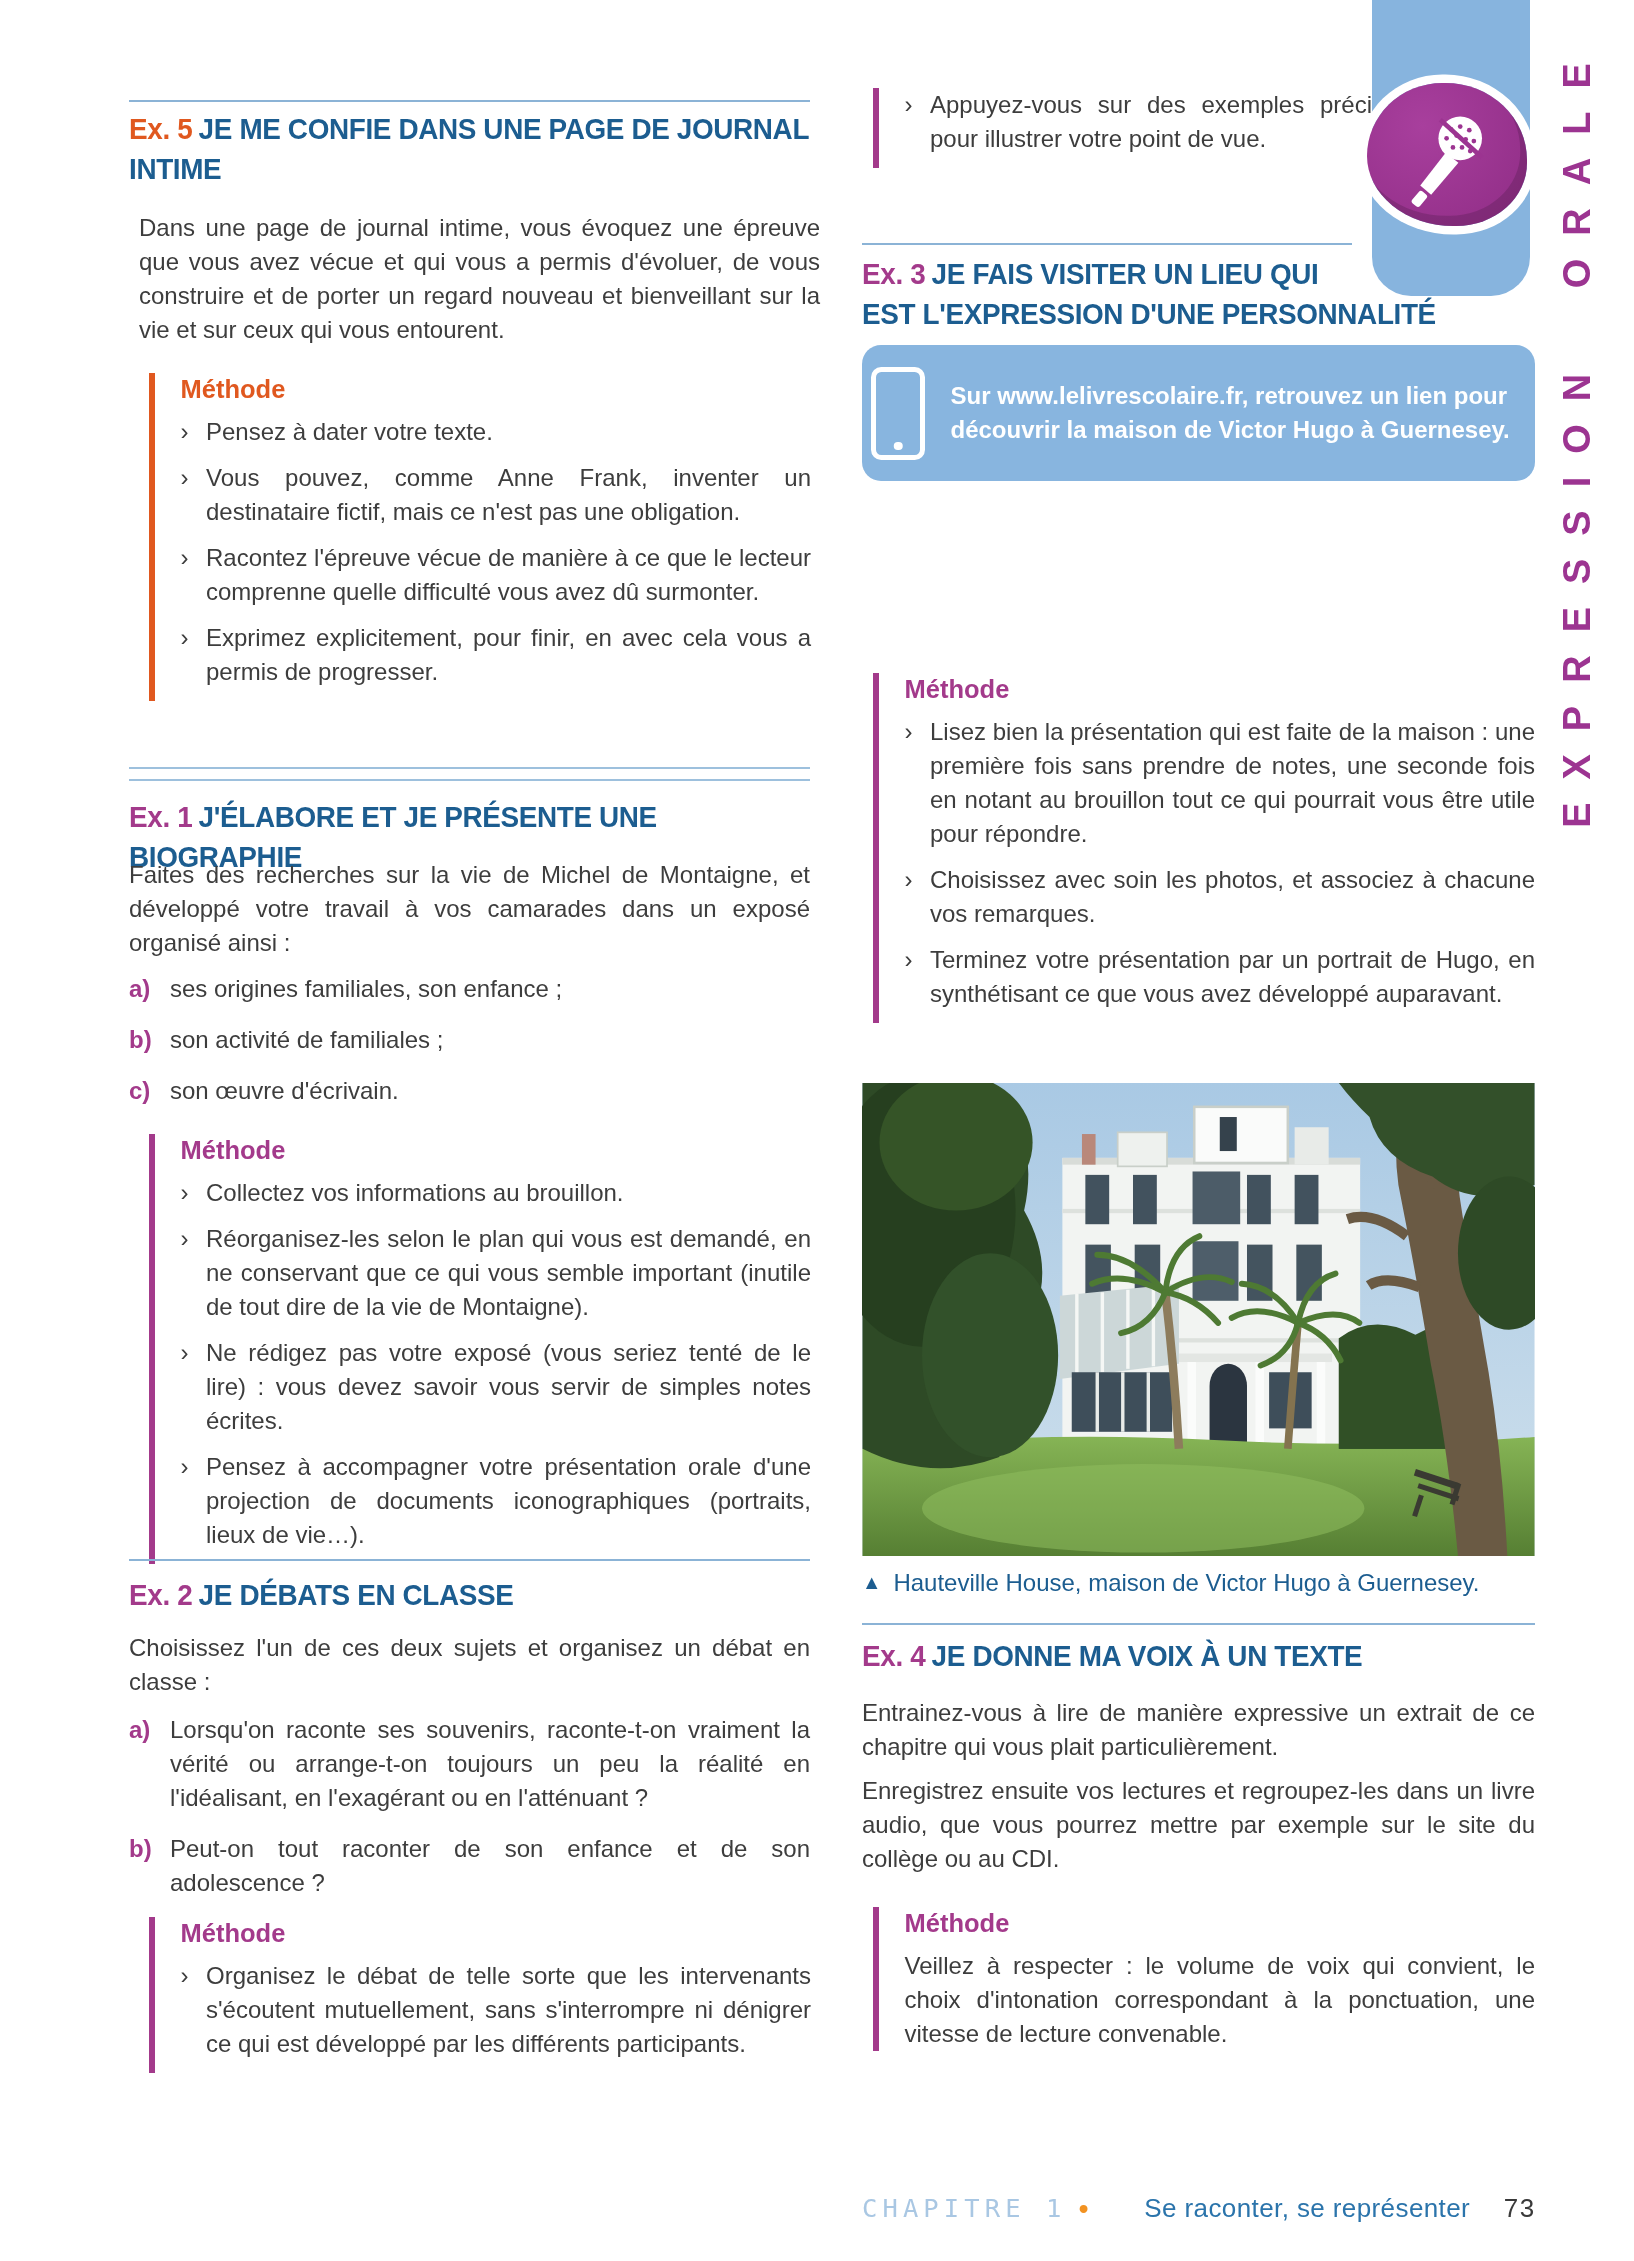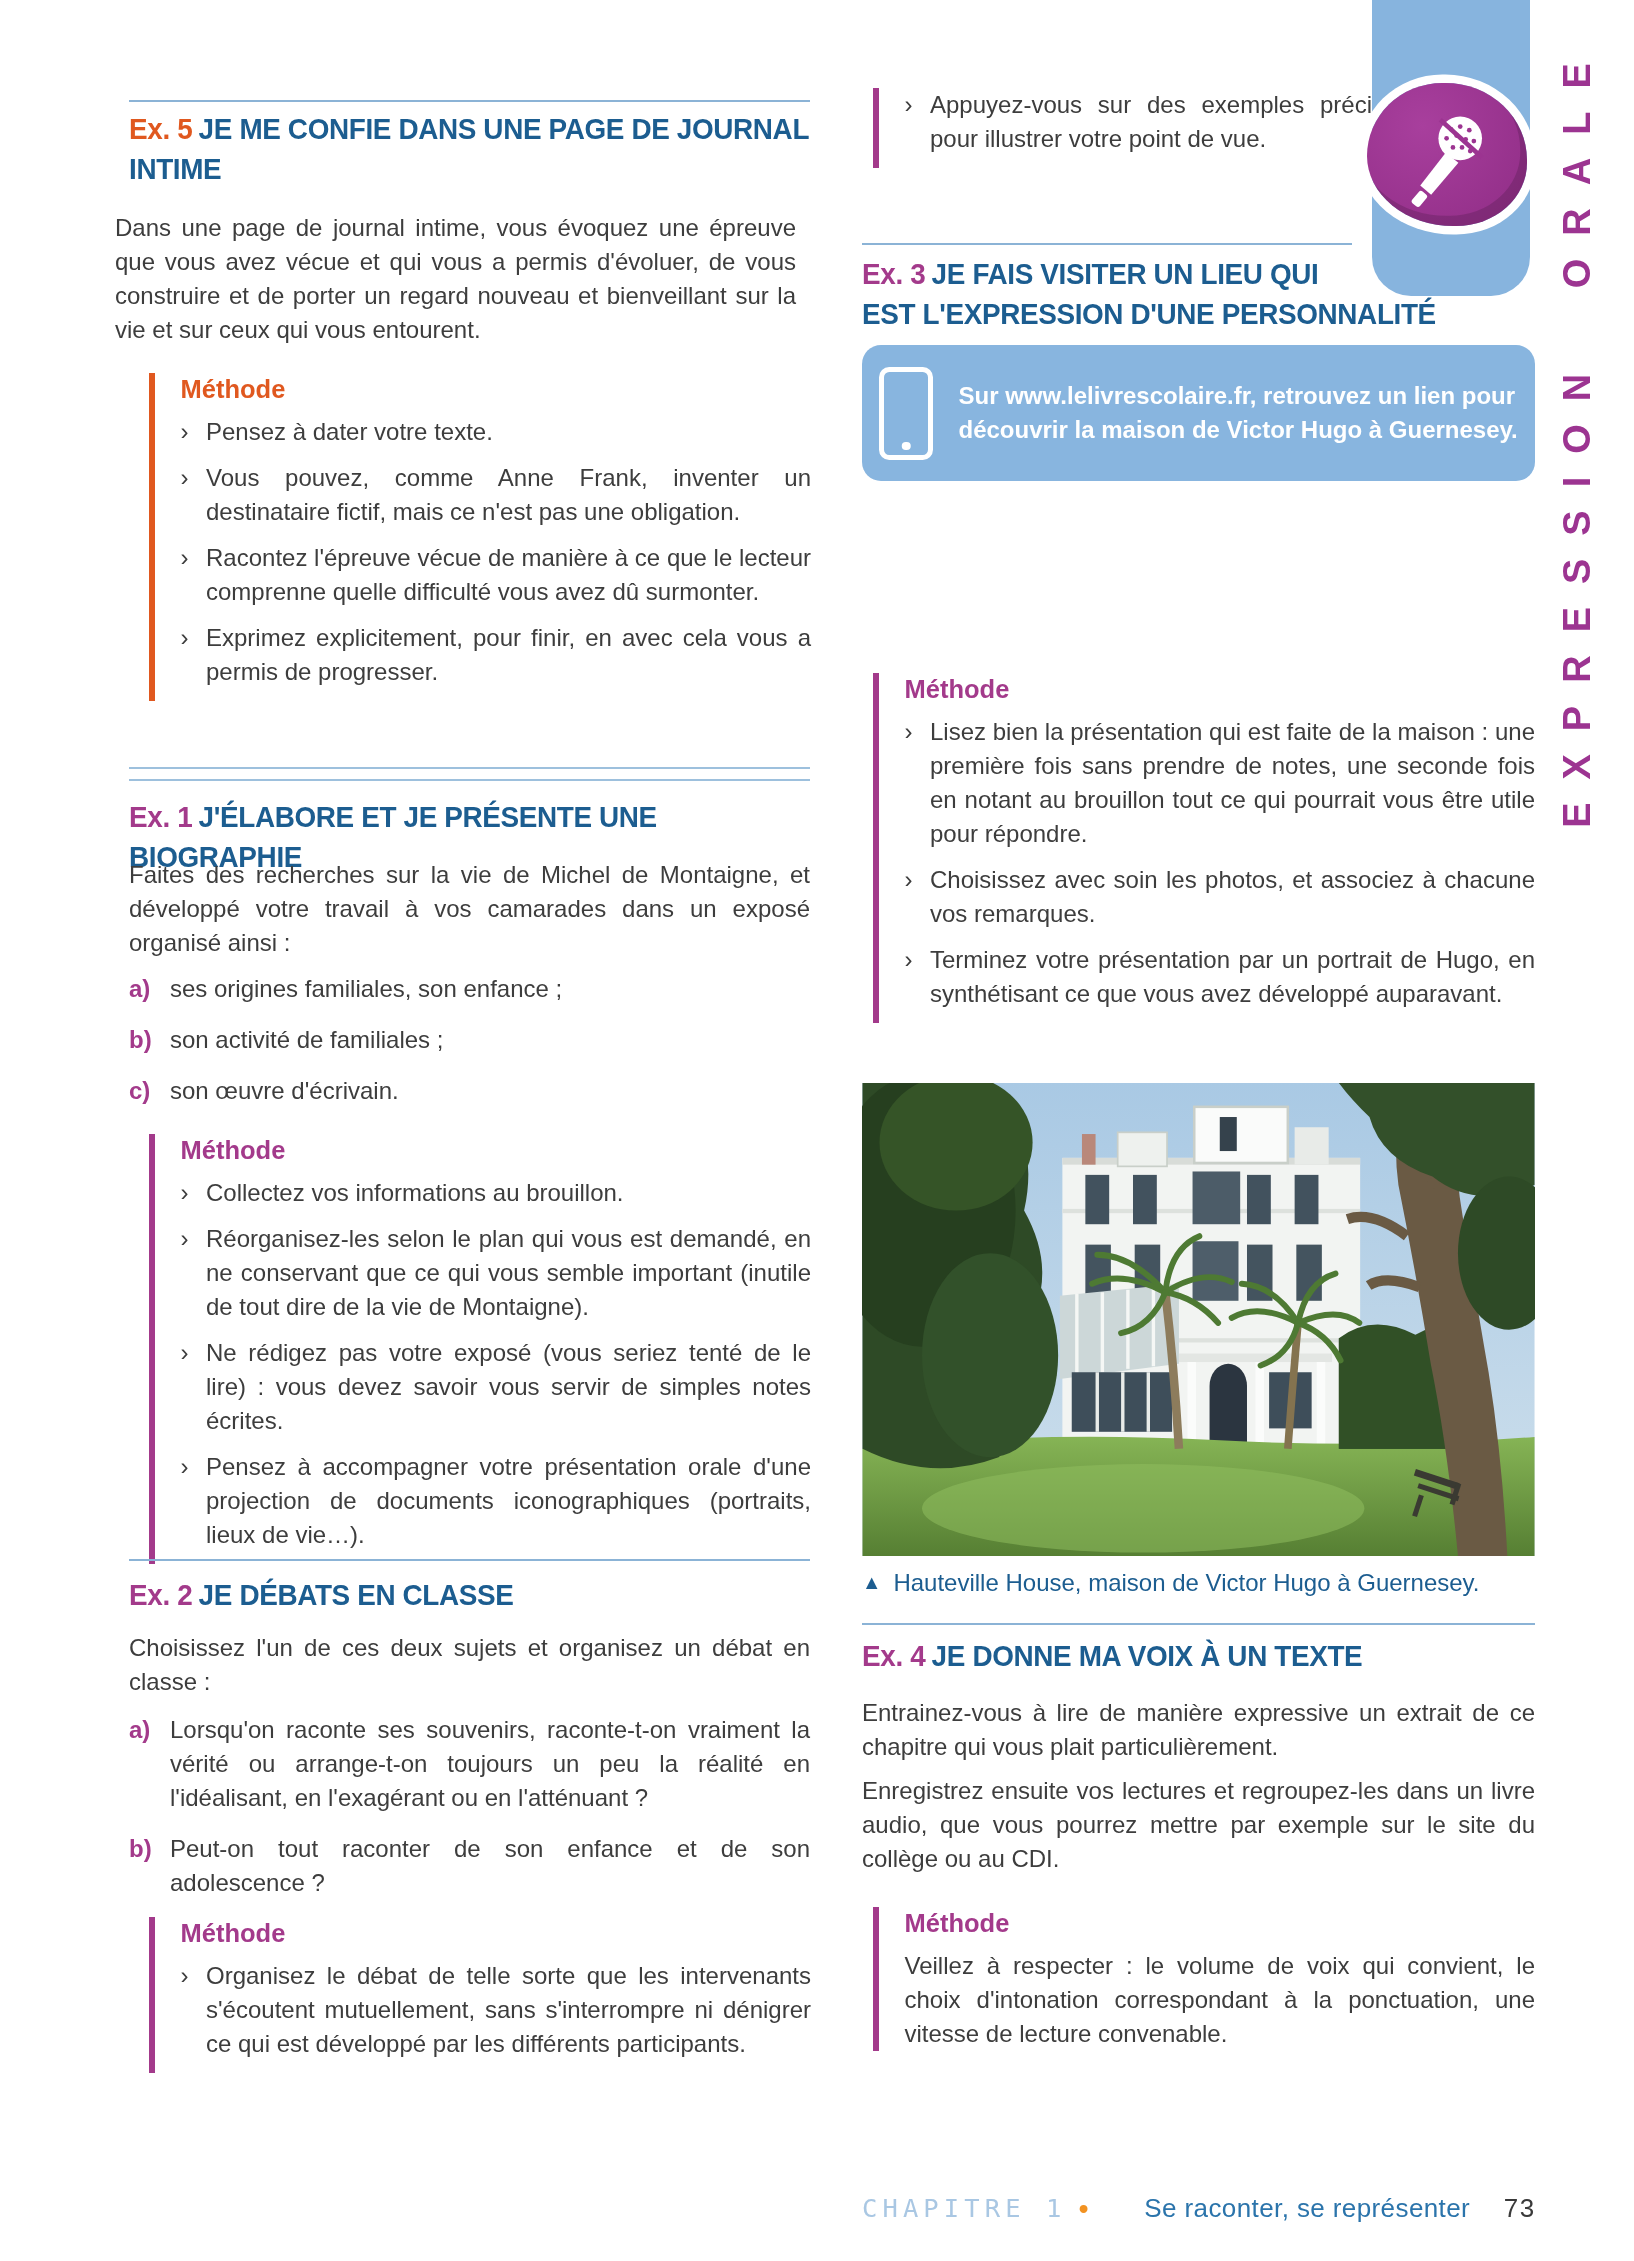--- a/index.html
+++ b/index.html
@@ -32,21 +32,21 @@
   .meth-plain{font-size:24px;line-height:34px;text-align:justify;}
 
   
   .abc{position:absolute;}
   .abc .row{display:flex;margin-bottom:17px;font-size:24px;line-height:34px;}
   .abc .al{flex:none;width:41px;font-weight:bold;color:#a33a8b;}
   .abc .at{flex:1;text-align:justify;}
 
   
   .bluebox{position:absolute;background:#88b5df;border-radius:19px;display:flex;align-items:center;
-           gap:25.5px;padding:19px 17px;box-sizing:border-box;color:#fff;font-weight:bold;
+           gap:25.5px;padding:19px 9px;box-sizing:border-box;color:#fff;font-weight:bold;
            font-size:24px;line-height:34px;}
   .phone{flex:none;width:44px;height:83px;border:5.1px solid #fff;border-radius:10.2px;position:relative;}
   .phone::after{content:"";position:absolute;left:50%;bottom:4.3px;width:8.5px;height:8.5px;
                 background:#fff;border-radius:50%;transform:translateX(-50%);}
 
   
   .photo{position:absolute;left:862px;top:1083px;width:673px;height:473px;overflow:hidden;}
   .caption{position:absolute;left:862px;top:1567px;width:673px;display:flex;gap:12px;
            font-size:24px;line-height:31px;color:#1c5d90;}
   .caption .tri{flex:none;font-size:19.6px;line-height:31px;color:#1c5d90;}
@@ -75,21 +75,21 @@
 
 <div class="page">
 
   <div class="rule" style="left:129px;top:100px;width:681px;"></div>
 
   <div class="exh" style="left:129px;top:109px;">
     <span class="hline"><span class="lab lab-orange">Ex. 5</span><span>JE ME CONFIE DANS UNE PAGE DE JOURNAL</span></span>
     <span class="hline">INTIME</span>
   </div>
 
-  <div class="para" style="left:115px;top:211px;width:681px;">Dans une page de journal intime, vous évoquez une épreuve que vous avez vécue et qui vous a permis d'évoluer, de vous construire et de porter un regard nouveau et bienveillant sur la vie et sur ceux qui vous entourent.</div>
+  <div class="para" style="left:139px;top:211px;width:681px;">Dans une page de journal intime, vous évoquez une épreuve que vous avez vécue et qui vous a permis d'évoluer, de vous construire et de porter un regard nouveau et bienveillant sur la vie et sur ceux qui vous entourent.</div>
 
   <div class="meth orange" style="left:149px;top:373px;width:662px;">
     <div class="meth-h">Méthode</div>
     <div class="mi">
         <span class="b">›</span>
         <span class="t">Pensez à dater votre texte.</span>
       </div>
     <div class="mi">
         <span class="b">›</span>
         <span class="t">Vous pouvez, comme Anne Frank, inventer un destinataire fictif, mais ce n'est pas une obligation.</span>

